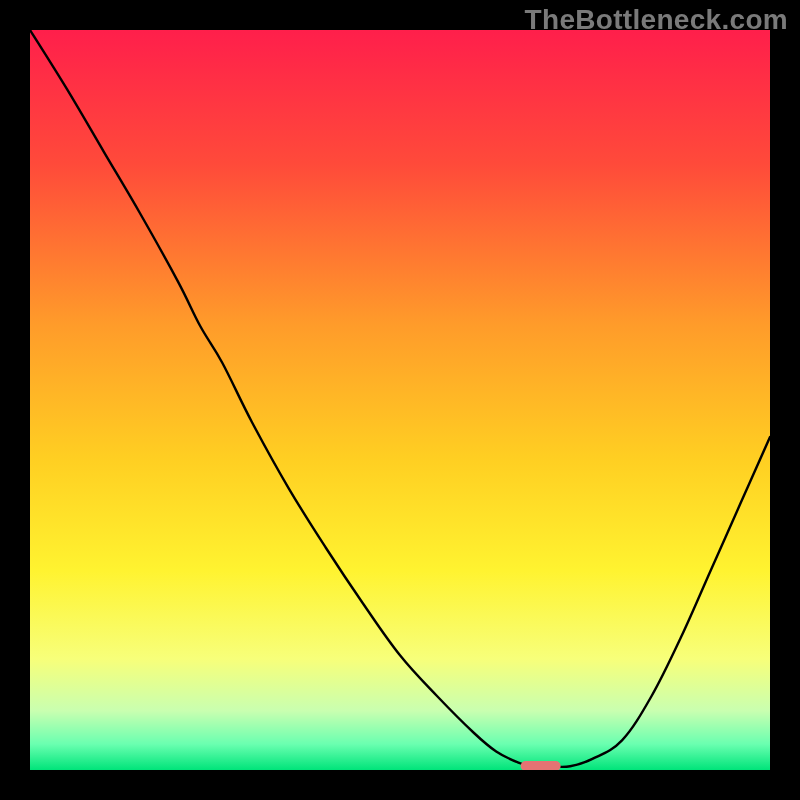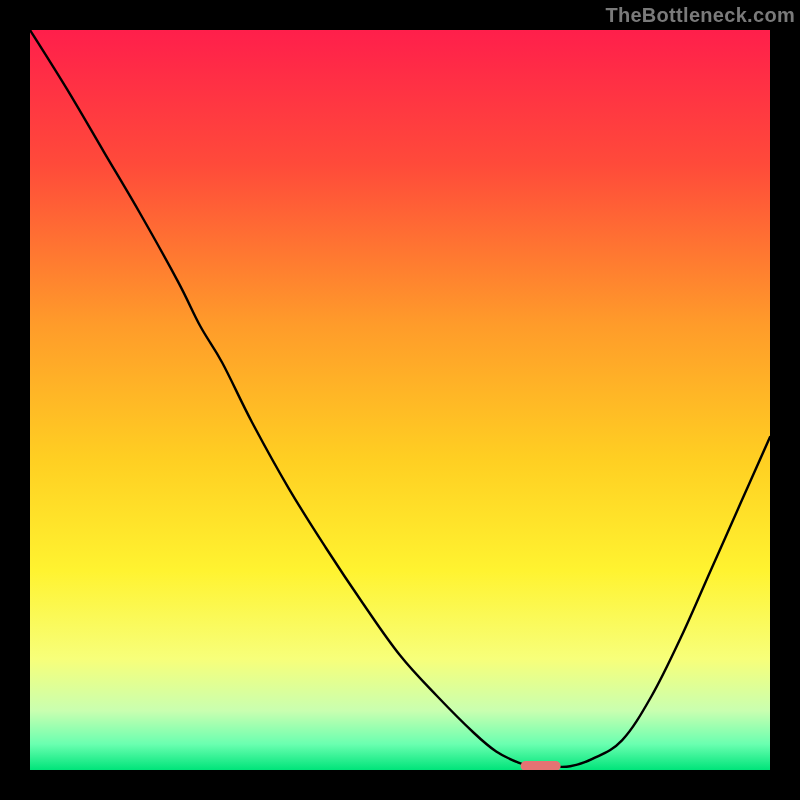--- a/index.html
+++ b/index.html
@@ -42,23 +42,23 @@
   }
   .marker {
     position: absolute;
     height: 10px;
     border-radius: 5px;
     transform: translate(-50%, -50%);
   }
   .watermark {
     position: absolute;
     top: 4px;
-    right: 5px;
+    right: 12px;
     font-family: Arial, Helvetica, sans-serif;
-    font-size: 20px;
+    font-size: 28px;
     font-weight: 600;
     color: #7a7a7a;
     letter-spacing: 0.3px;
     user-select: none;
     text-align: center;
   }
 </style>
 </head>
 <body>
 

